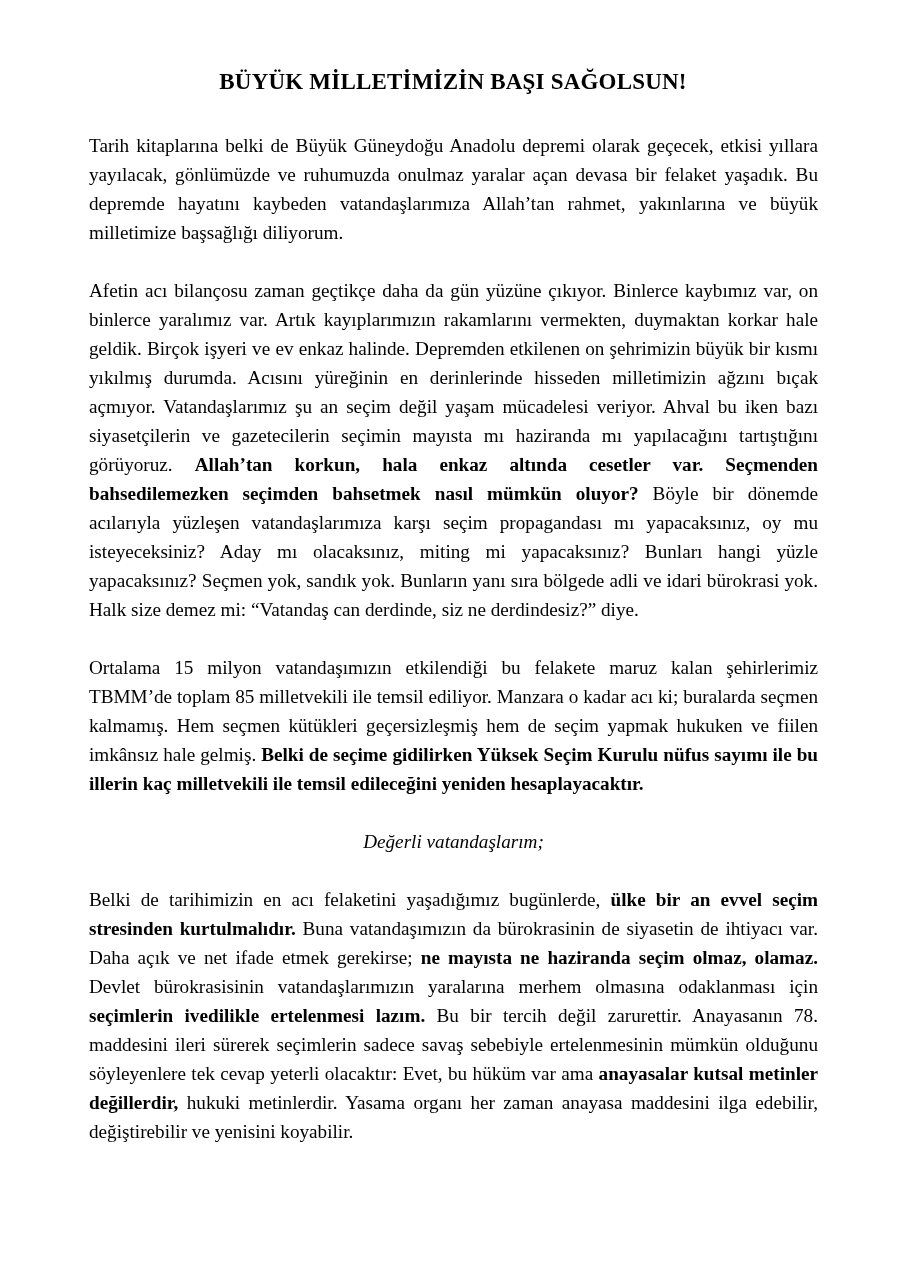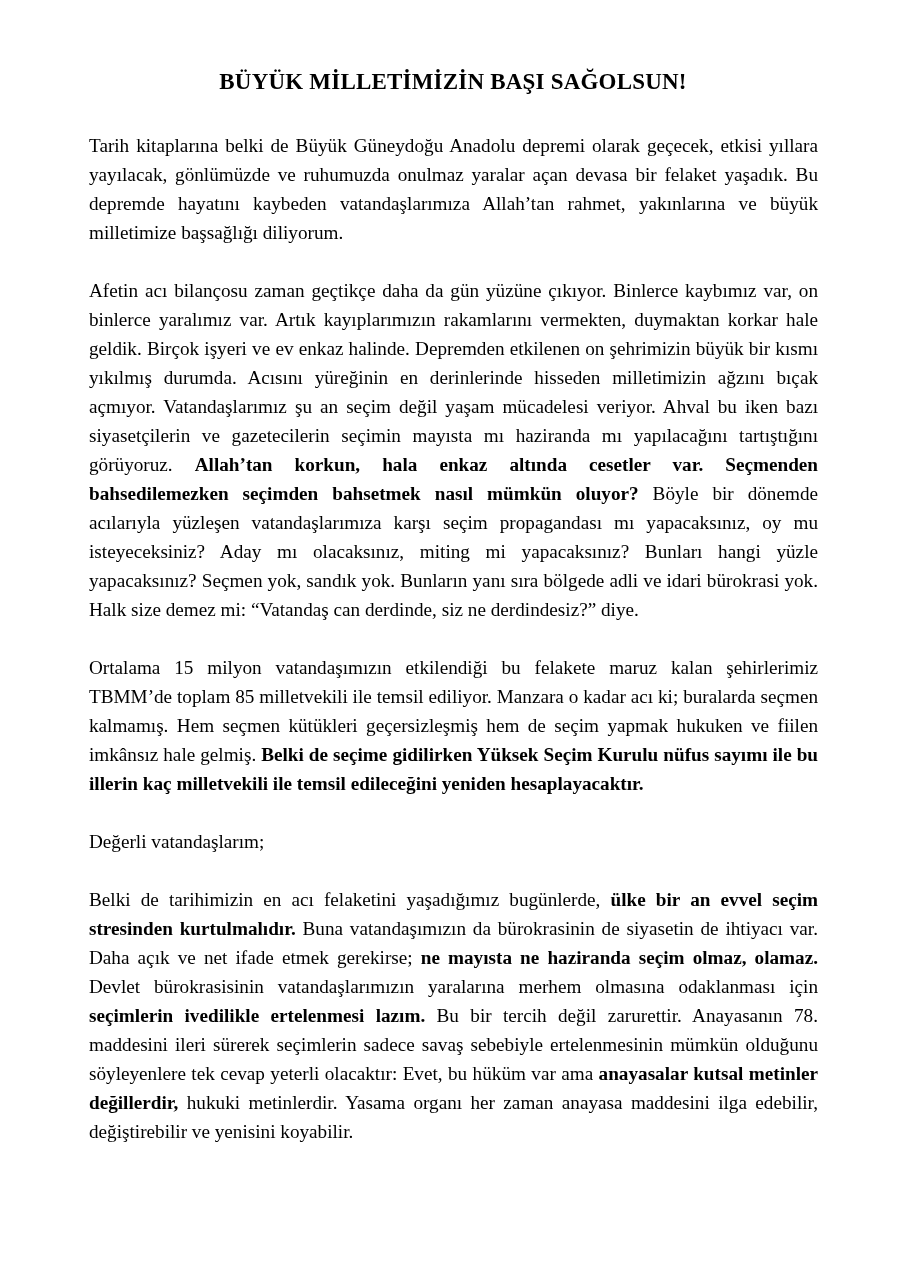--- a/index.html
+++ b/index.html
@@ -48,21 +48,22 @@
     line-height: 29px;
     text-align: justify;
     text-justify: inter-word;
     hyphens: none;
     word-spacing: 0px;
   }
   p.para:last-child {
     margin-bottom: 0;
   }
   p.para.salutation {
-    text-align: left;
+    font-style: italic;
+    text-align: center;
   }
   b, strong {
     font-weight: bold;
     font-family: Liberation Serif, serif;
   }
   
 </style>
 </head>
 <body>
 

